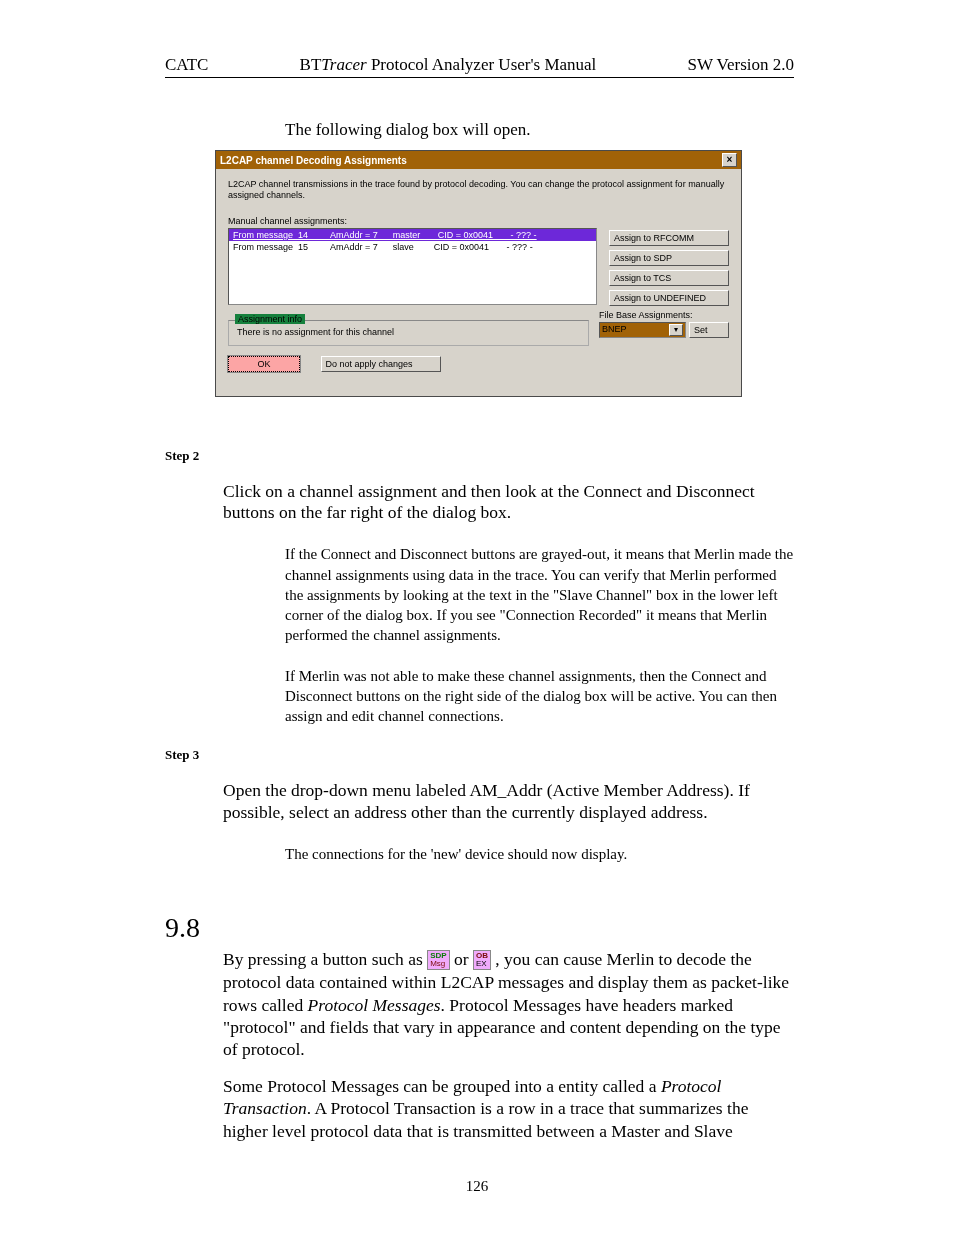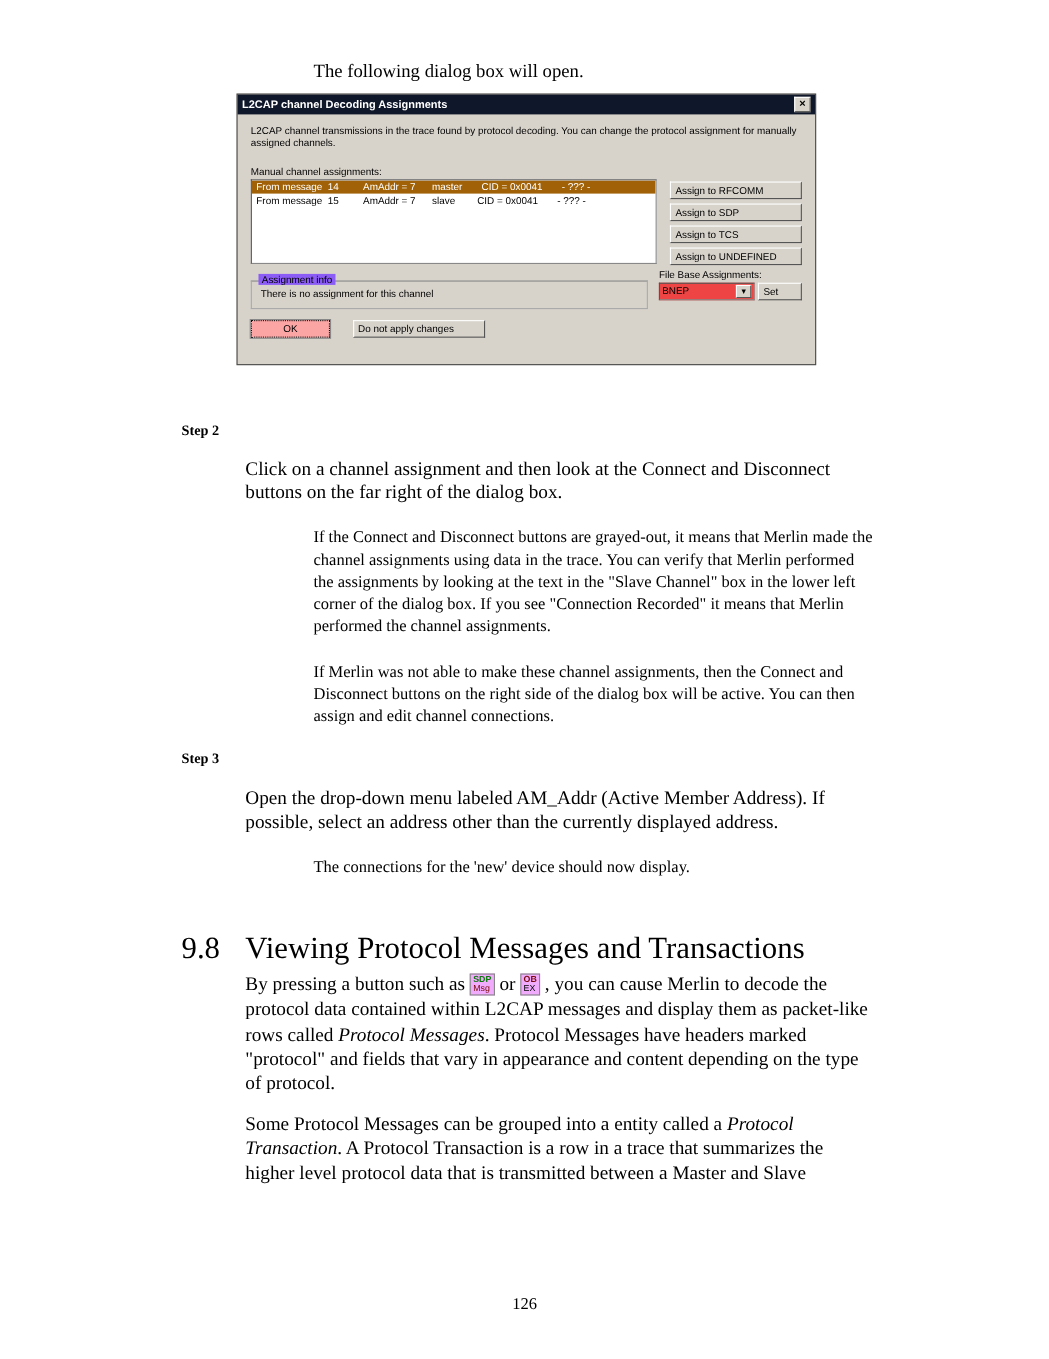--- a/index.html
+++ b/index.html
@@ -37,21 +37,21 @@
     width: 525px;
     margin-left: 50px;
     background: #d7d3cb;
     border: 1px solid #4a4a4a;
     font-family: Tahoma, Arial, sans-serif;
     font-size: 9px;
     color: #000;
     margin-bottom: 48px;
   }
   .dlg-title {
-    background: #0f172a;
+    background: #a16207;
     color: #fff;
     font-weight: bold;
     font-size: 10px;
     padding: 2px 4px;
     display: flex;
     justify-content: space-between;
     align-items: center;
   }
   .dlg-close {
     background: #d7d3cb;
@@ -72,46 +72,46 @@
   .dlg-main { display: flex; gap: 12px; }
   .listbox {
     flex: 1;
     background: #fff;
     border: 1px solid #888;
     border-top-color:#555; border-left-color:#555;
     height: 75px;
     overflow: hidden;
   }
   .lb-row { padding: 1px 4px; white-space: pre; font-size: 9px; }
-  .lb-row.sel { background:#a16207; color:#fff; }
+  .lb-row.sel { background:#6d28d9; color:#fff;text-decoration:underline; }
   .btncol { display:flex; flex-direction:column; gap:4px; width:120px; padding-top:2px;}
   .winbtn {
     background:#d7d3cb;
     border:1px solid #fff;
     border-right-color:#555; border-bottom-color:#555;
     font-size:9px; padding:2px 4px; text-align:left;
   }
   .fieldset {
     border:1px solid #aaa;
     border-top-color:#888;
     margin-top:10px; padding:6px 8px 8px 8px;
     position:relative;
   }
   .legend {
-    position:absolute; top:-7px; left:6px; background:#8b5cf6;
+    position:absolute; top:-7px; left:6px; background:#15803d;
     padding:0 3px; font-size:9px;
   }
   .dlg-bottom { display:flex; align-items:flex-start; gap:10px; margin-top:4px;}
   .dlg-bottom-left { flex:1; }
   .okbtn { width:62px; border:1px dotted #000; outline:1px solid #888; background:#fca5a5; font-size:9px; padding:2px 4px; text-align:center; display:inline-block; margin-right:18px;}
   .noapply { display:inline-block; }
   .dlg-bottom-right{ width:130px; font-size:9px;}
   .combo { display:flex; margin-top:2px; gap:3px;}
   .combo-box{
-    flex:1; background:#ef4444; border:1px solid #888;
+    flex:1; background:#a16207; border:1px solid #888;
     border-top-color:#555; border-left-color:#555;
     font-size:9px; padding:1px 2px; display:flex; justify-content:space-between;
   }
   .combo-arrow{
     width:12px; background:#d7d3cb;
     border:1px solid #fff; border-right-color:#555; border-bottom-color:#555;
     text-align:center; line-height:9px; font-size:8px;
   }
   .setbtn{ width:30px; }
 
@@ -144,20 +144,27 @@
 
   .pagenum{
     position:absolute; bottom:40px; left:0; width:100%; text-align:center;
     font-size:15px;
   }
 </style>
 </head>
 <body>
 
 <div class="page">
+  <div class="hdr">
+    <span>CATC</span>
+    <span class="hdr-center">
+      <span>BT</span><span class="ital">Tracer</span><span> Protocol Analyzer User's Manual</span>
+    </span>
+    <span>SW Version 2.0</span>
+  </div>
 
   <div class="indent-lead">The following dialog box will open.</div>
 
   <div class="dlg">
     <div class="dlg-title">
       <span>L2CAP channel Decoding Assignments</span>
       <span class="dlg-close">×</span>
     </div>
     <div class="dlg-body">
       <div class="dlg-desc">L2CAP channel transmissions in the trace found by protocol decoding. You can change the protocol assignment for manually assigned channels.</div>
@@ -210,21 +217,20 @@
 
   <div class="step" style="margin-top:18px;justify-content:space-between;">
     <div class="step-label">Step 3</div>
     <div class="step-body">Open the drop-down menu labeled AM_Addr (Active Member Address).  If possible, select an address other than the currently displayed address.</div>
   </div>
 
   <div class="sub-para">The connections for the 'new' device should now display.</div>
 
   <div class="sect-row">
     <div class="sect-num">9.8</div>
-    <div class="sect-title">Viewing Protocol Messages and Transactions</div>
   </div>
 
   <div style="margin-left:58px;">
     <div class="body-para">
       <span>By pressing a button such as </span>
       <span class="tinyicon"><span class="t1">SDP</span><span class="t2">Msg</span></span>
       <span> or </span>
       <span class="tinyicon ob"><span class="t1">OB</span><span class="t2">EX</span></span>
       <span>, you can cause Merlin to </span><span>decode the protocol data contained within L2CAP messages and display them as packet-like rows called </span><span class="ital">Protocol Messages</span><span>.  Protocol Messages have headers marked "protocol" and fields that vary in appearance and content depending on the type of protocol.</span>
     </div>

